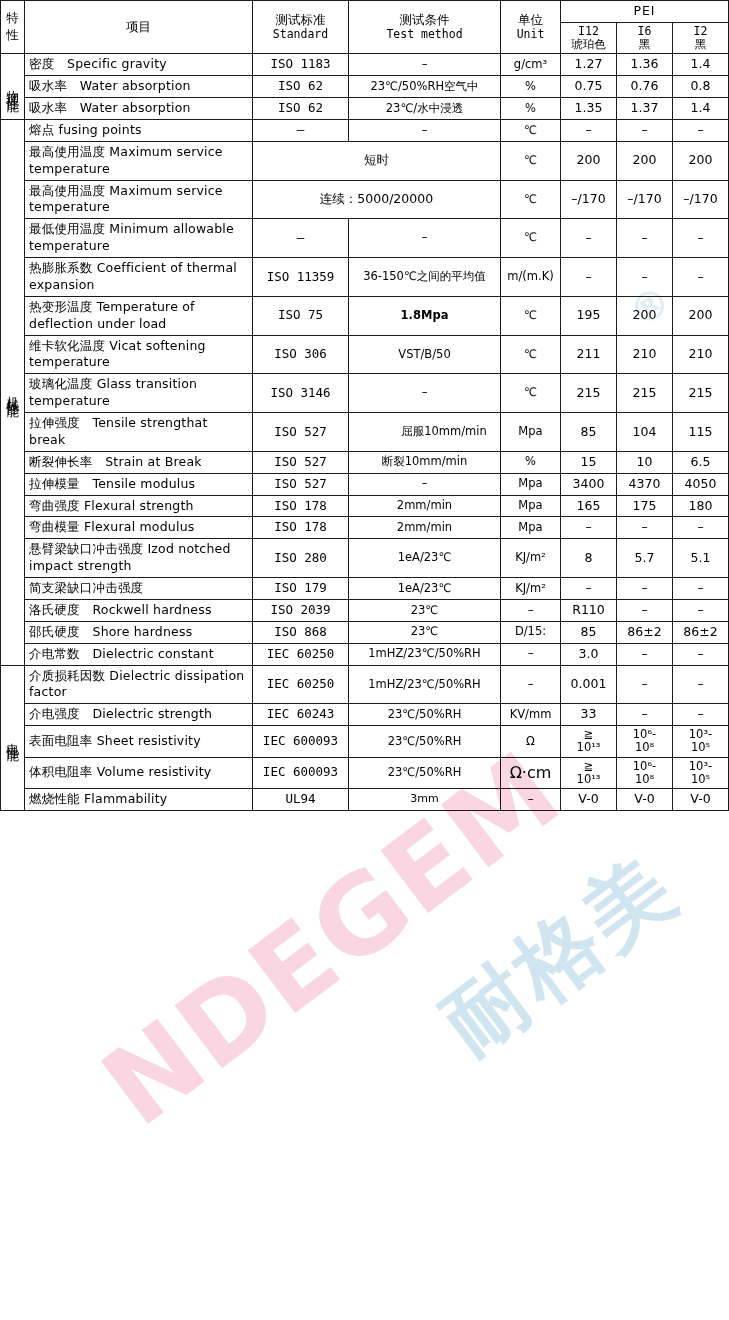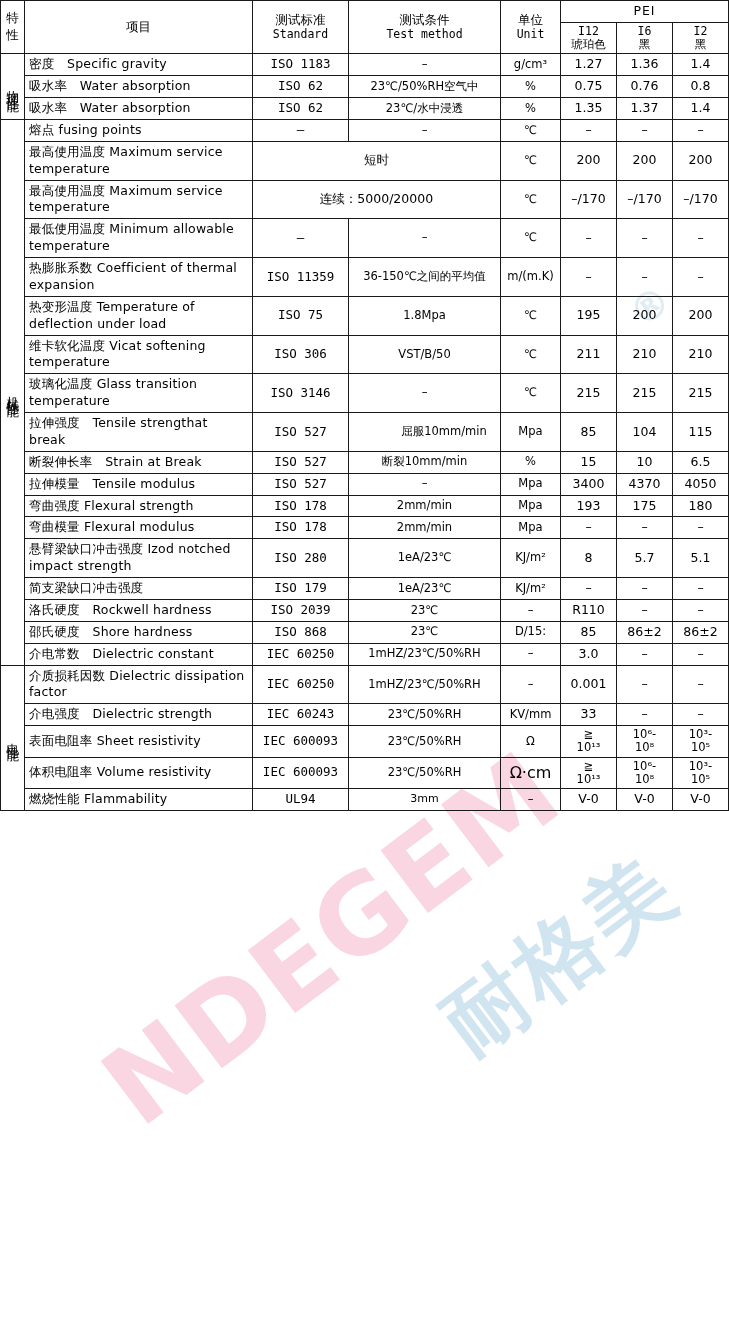--- a/index.html
+++ b/index.html
@@ -241,21 +241,21 @@
         <td class="ctr mono">ISO 11359</td>
         <td class="ctr" style="font-size: 11.5px;">36-150℃之间的平均值</td>
         <td class="ctr" style="font-size: 11.5px;">m/(m.K)</td>
         <td class="val">–</td>
         <td class="val">–</td>
         <td class="val">–</td>
       </tr>
       <tr>
         <td class="item-cell">热变形温度 Temperature of deflection under load</td>
         <td class="ctr mono">ISO 75</td>
-        <td class="ctr" style="font-size: 11.5px;">1.8Mpa</td>
+        <td class="ctr" style="font-size: 11.5px; font-weight: bold;">1.8Mpa</td>
         <td class="ctr" style="font-size: 11.5px;">℃</td>
         <td class="val">195</td>
         <td class="val">200</td>
         <td class="val">200</td>
       </tr>
       <tr>
         <td class="item-cell">维卡软化温度 Vicat softening temperature</td>
         <td class="ctr mono">ISO 306</td>
         <td class="ctr" style="font-size: 11.5px;">VST/B/50</td>
         <td class="ctr" style="font-size: 11.5px;">℃</td>
@@ -297,21 +297,21 @@
         <td class="ctr" style="font-size: 11.5px;">Mpa</td>
         <td class="val">3400</td>
         <td class="val">4370</td>
         <td class="val">4050</td>
       </tr>
       <tr>
         <td class="item-cell">弯曲强度 Flexural strength</td>
         <td class="ctr mono">ISO 178</td>
         <td class="ctr" style="font-size: 11.5px;">2mm/min</td>
         <td class="ctr" style="font-size: 11.5px;">Mpa</td>
-        <td class="val">193</td>
+        <td class="val">165</td>
         <td class="val">175</td>
         <td class="val">180</td>
       </tr>
       <tr>
         <td class="item-cell">弯曲模量 Flexural modulus</td>
         <td class="ctr mono">ISO 178</td>
         <td class="ctr" style="font-size: 11.5px;">2mm/min</td>
         <td class="ctr" style="font-size: 11.5px;">Mpa</td>
         <td class="val">–</td>
         <td class="val">–</td>

